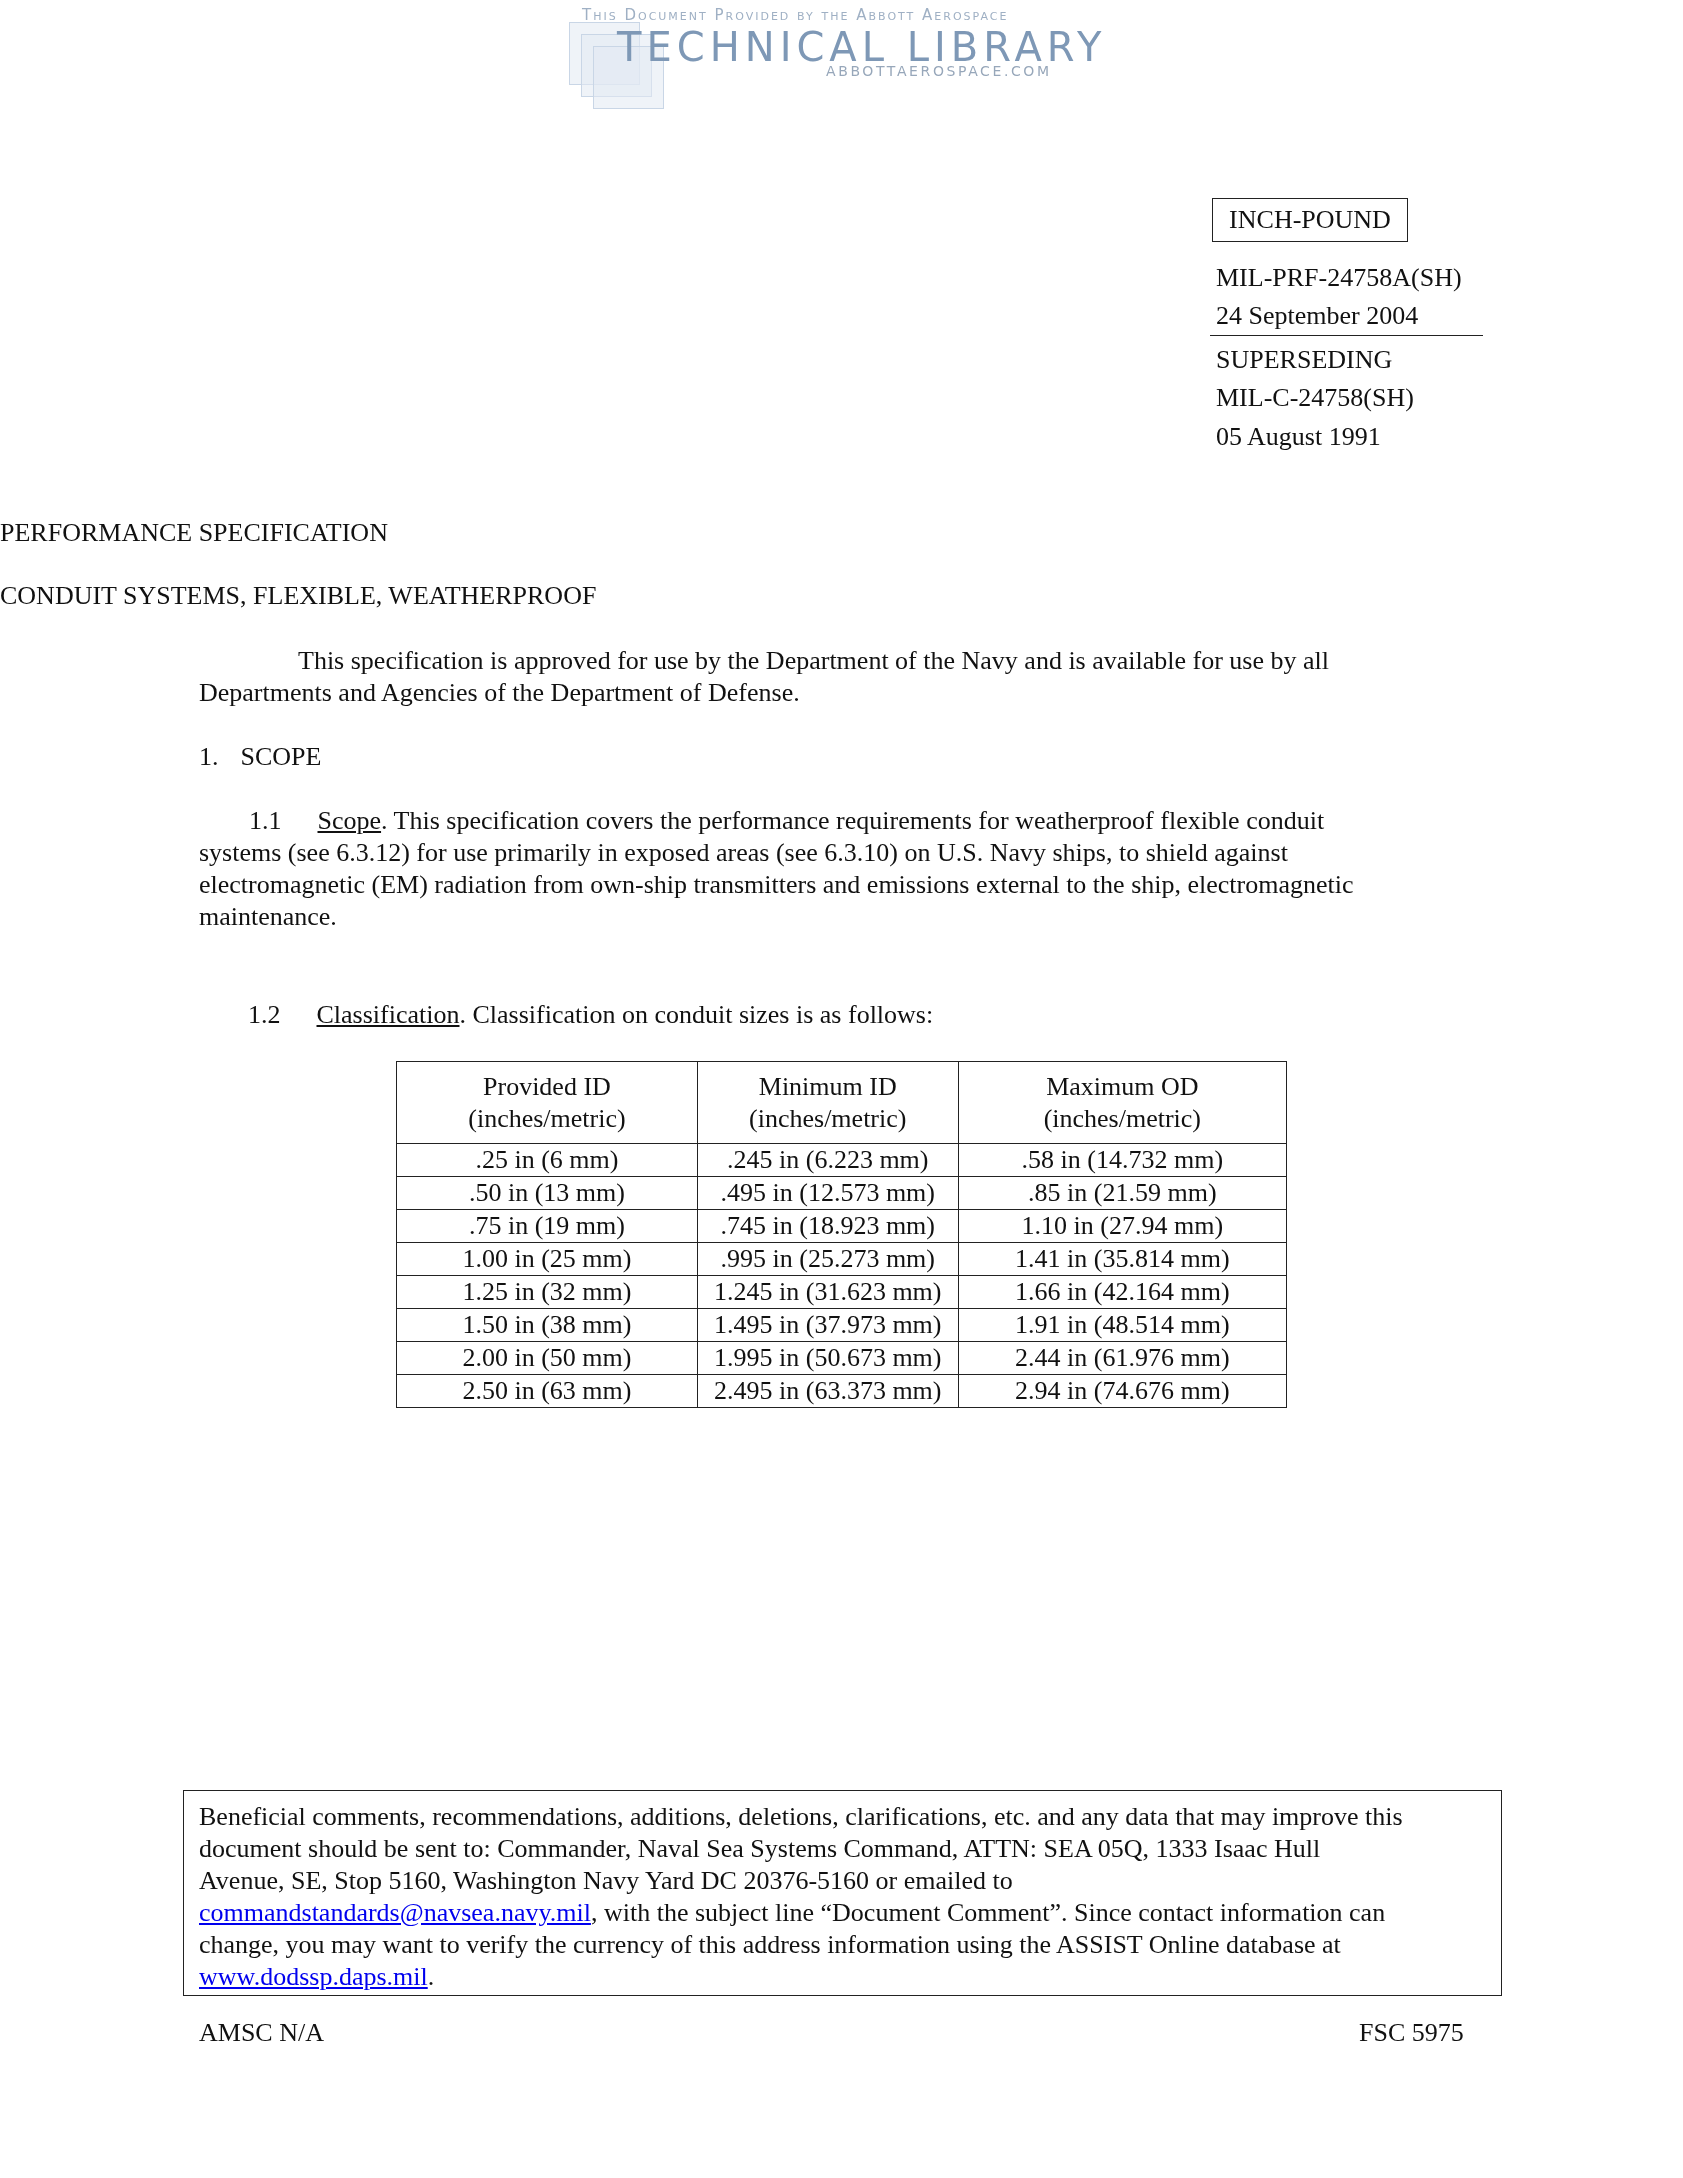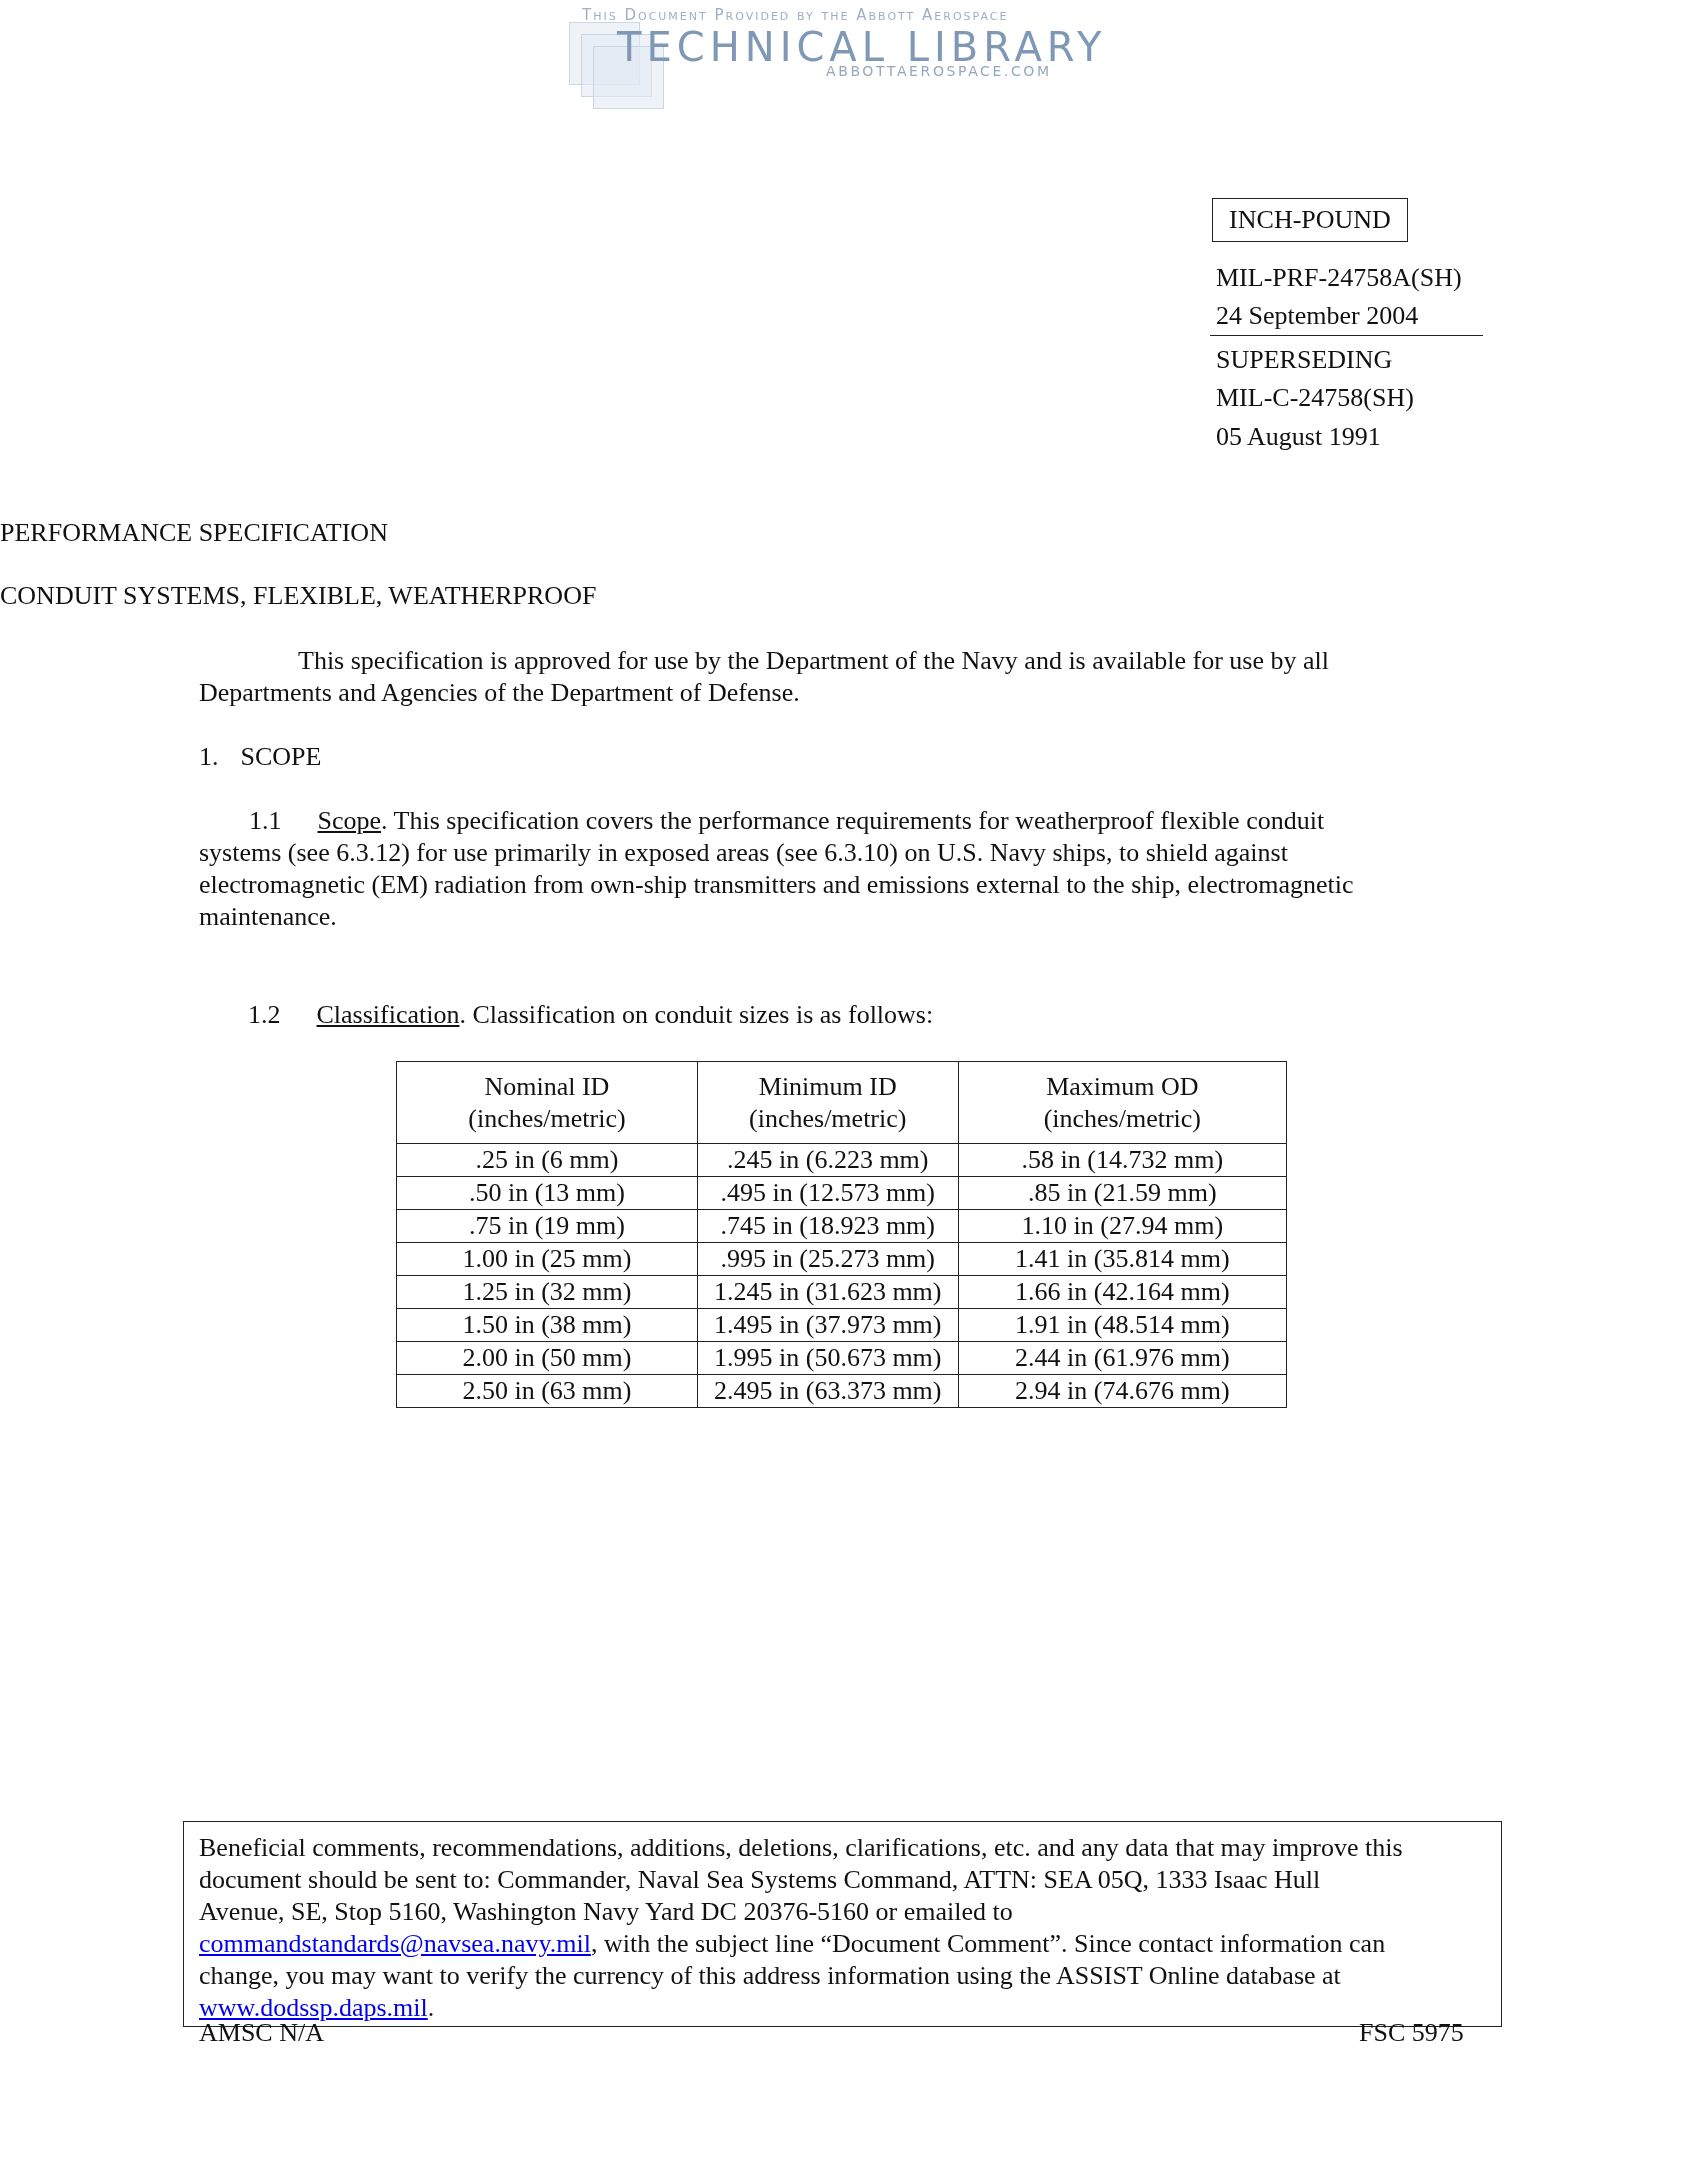--- a/index.html
+++ b/index.html
@@ -22,21 +22,21 @@
   .center { position: absolute; left: 0; width: 1565px; text-align: left; line-height: 1; }
   .para { position: absolute; left: 199px; width: 1238px; line-height: 32px; }
   .u { text-decoration: underline; }
   a { color: #0000ee; text-decoration: underline; }
   table.cls { position: absolute; left: 396px; top: 1061px; width: 891px; border-collapse: collapse; font-size: 26px; }
   table.cls th, table.cls td { border: 1.5px solid #222; text-align: center; font-weight: normal; padding: 0; }
   table.cls th { height: 81px; line-height: 32px; }
   table.cls td { height: 32px; line-height: 30px; }
   .col1 { width: 284px; } .col2 { width: 246px; } .col3 { width: 310px; }
   .cbox { position: absolute; left: 183px; top: 1790px; width: 1319px; height: 206px; border: 1.5px solid #222;
-          box-sizing: border-box; padding: 10px 14px 0 15px; line-height: 32px; margin-top: 31px; }
+          box-sizing: border-box; padding: 10px 14px 0 15px; line-height: 32px; }
 </style>
 </head>
 <body>
 
 <div class="wm">
   <div class="wm-pages">
     <div style="left:0;top:0;width:69px;height:61px;"></div>
     <div style="left:12px;top:12px;width:69px;height:61px;"></div>
     <div style="left:24px;top:24px;width:69px;height:61px;"></div>
   </div>
@@ -73,21 +73,21 @@
 </div>
 
 <div class="abs" style="left:248px;top:1002px;">
   <span>1.2</span><span style="display:inline-block;width:36px;"></span><span class="u">Classification</span><span>.  Classification on conduit sizes is as follows:</span>
 </div>
 
 <table class="cls">
   <thead>
     <tr>
       <th class="col1">
-          <div>Nominal ID</div>
+          <div>Provided ID</div>
           <div>(inches/metric)</div>
         </th>
       <th class="col2">
           <div>Minimum ID</div>
           <div>(inches/metric)</div>
         </th>
       <th class="col3">
           <div>Maximum OD</div>
           <div>(inches/metric)</div>
         </th>

